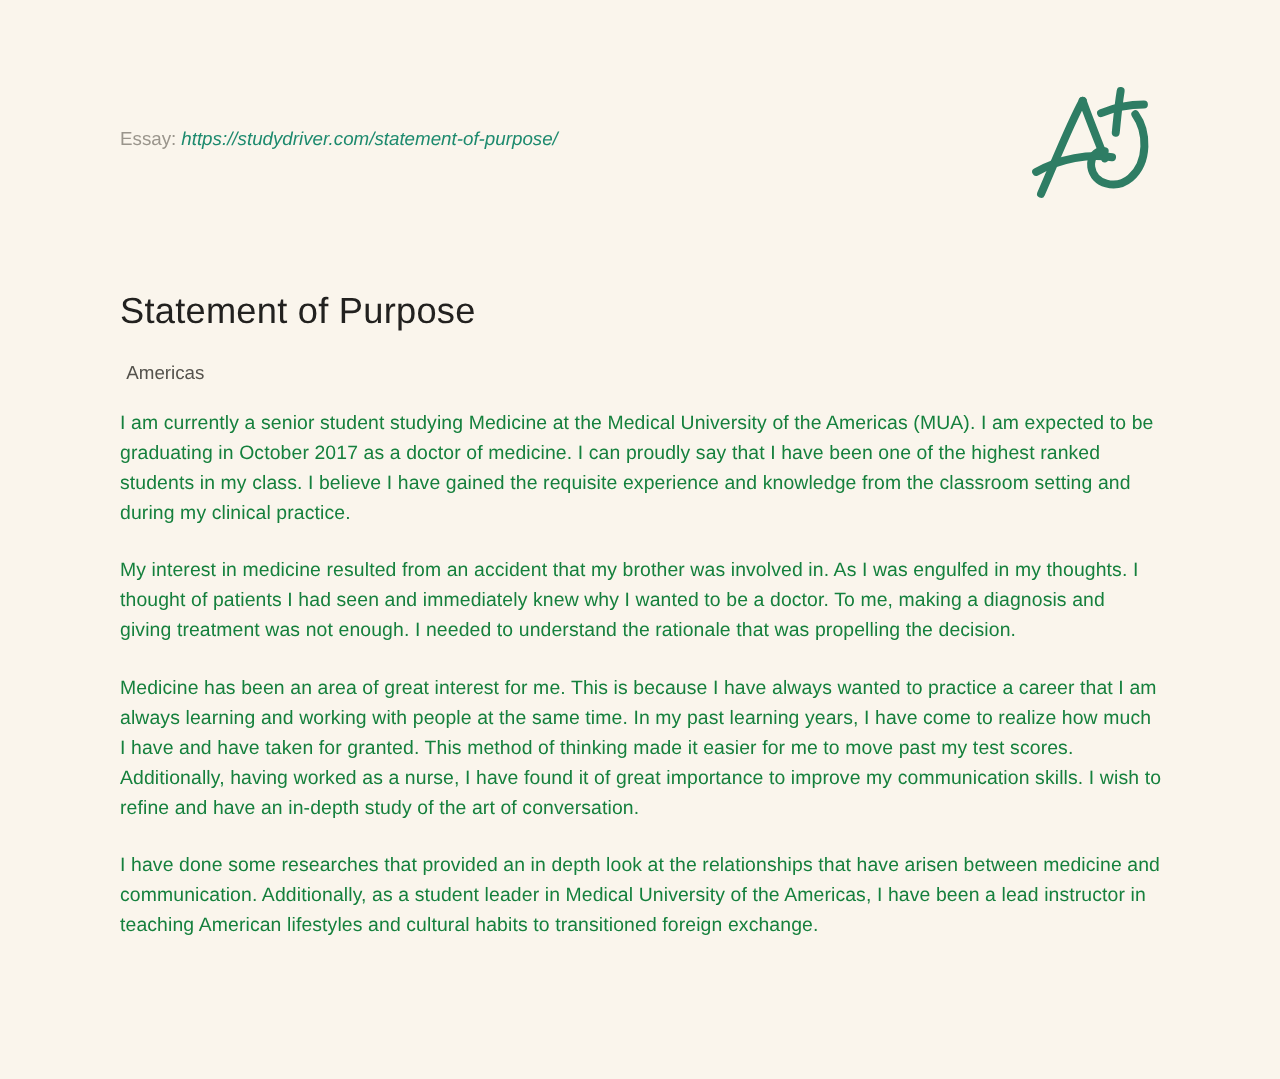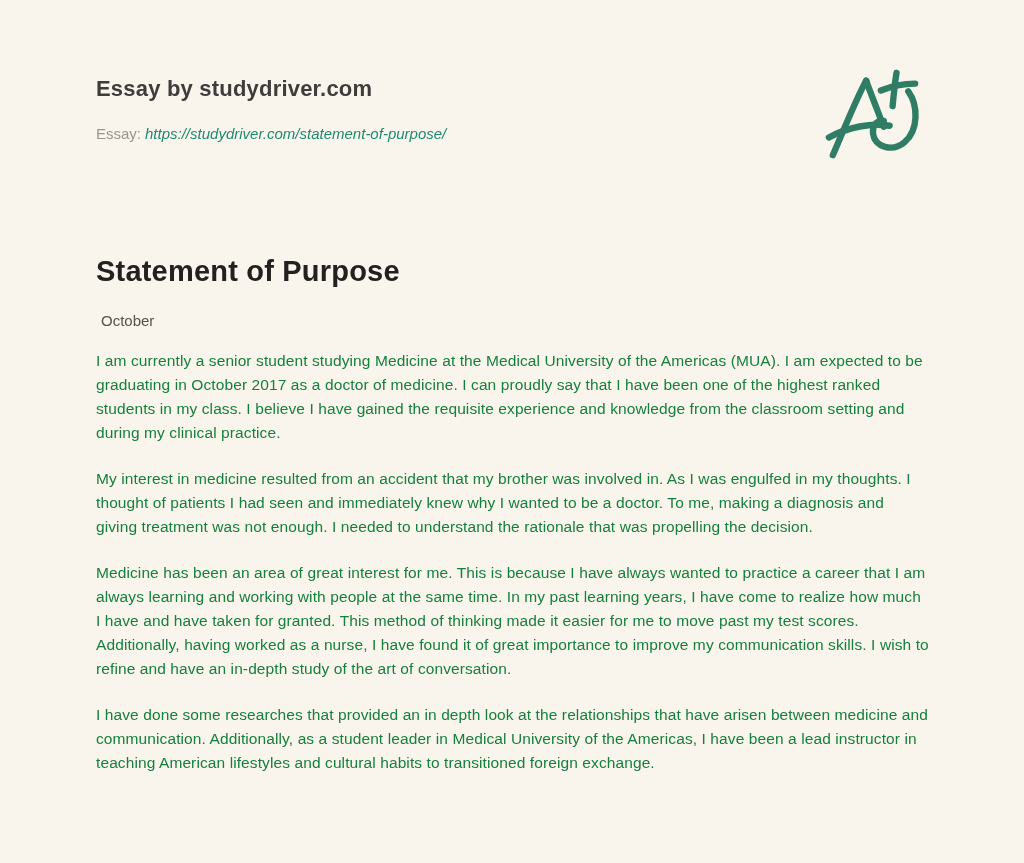--- a/index.html
+++ b/index.html
@@ -40,21 +40,21 @@
   .logo {
     position: absolute;
     top: 64px;
     right: 102px;
     width: 98px;
     height: 100px;
   }
   .article-title {
     margin-top: 114px;
     font-size: 29px;
-    font-weight: 700;
+    font-weight: 400;
     color: #22211f;
     letter-spacing: 0.2px;
     line-height: 1.15;
   }
   .category {
     margin-top: 24px;
     padding-left: 5px;
     font-size: 15px;
     color: #54524c;
   }
@@ -68,21 +68,20 @@
     color: #15803d;
     margin-bottom: 22px;
     letter-spacing: 0.1px;
   }
 </style>
 </head>
 <body>
 
 <div class="page">
 
-  <div class="header-title">Essay by studydriver.com</div>
 
   <div class="source-line">
     <span class="source-label">Essay:</span><a class="source-link" href="#">https://studydriver.com/statement-of-purpose/</a>
   </div>
 
   <div class="logo">
     <svg viewBox="0 0 100 100" width="98" height="100" fill="none" stroke="#2e7d64" stroke-width="6.5" stroke-linecap="round">
 
       <path d="M9 92 C22 62 33 34 43 16"></path>
 
@@ -93,21 +92,21 @@
       <path d="M74 8 C72 20 71 32 70 42"></path>
 
       <path d="M58 26 C70 21 82 19 93 19"></path>
 
       <path d="M86 27 C96 41 97 66 82 79 C70 89 52 84 50 70 C49 62 54 56 61 57"></path>
     </svg>
   </div>
 
   <h1 class="article-title">Statement of Purpose</h1>
 
-  <div class="category">October</div>
+  <div class="category">Americas</div>
 
   <div class="essay-body">
     <p>I am currently a senior student studying Medicine at the Medical University of the Americas (MUA). I am expected to be graduating in October 2017 as a doctor of medicine. I can proudly say that I have been one of the highest ranked students in my class. I believe I have gained the requisite experience and knowledge from the classroom setting and during my clinical practice.</p>
     <p>My interest in medicine resulted from an accident that my brother was involved in. As I was engulfed in my thoughts. I thought of patients I had seen and immediately knew why I wanted to be a doctor. To me, making a diagnosis and giving treatment was not enough. I needed to understand the rationale that was propelling the decision.</p>
     <p>Medicine has been an area of great interest for me. This is because I have always wanted to practice a career that I am always learning and working with people at the same time. In my past learning years, I have come to realize how much I have and have taken for granted. This method of thinking made it easier for me to move past my test scores. Additionally, having worked as a nurse, I have found it of great importance to improve my communication skills. I wish to refine and have an in-depth study of the art of conversation.</p>
     <p>I have done some researches that provided an in depth look at the relationships that have arisen between medicine and communication. Additionally, as a student leader in Medical University of the Americas, I have been a lead instructor in teaching American lifestyles and cultural habits to transitioned foreign exchange.</p>
   </div>
 
 </div>
 

